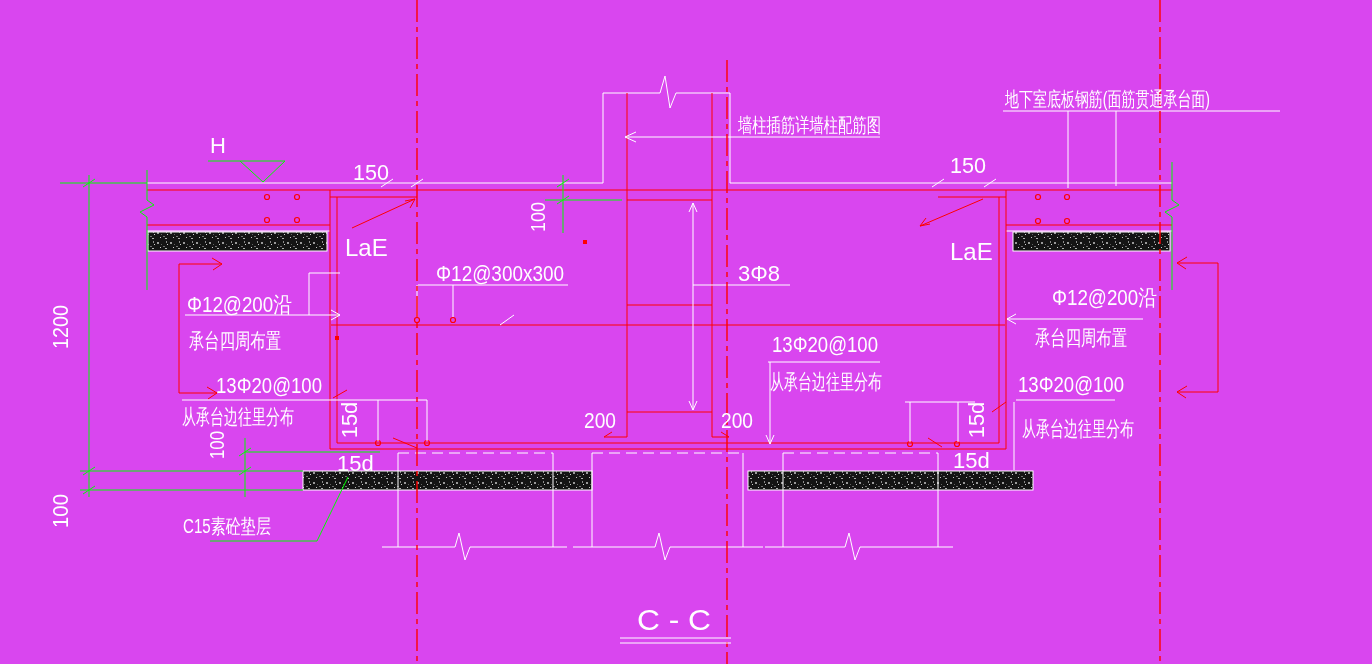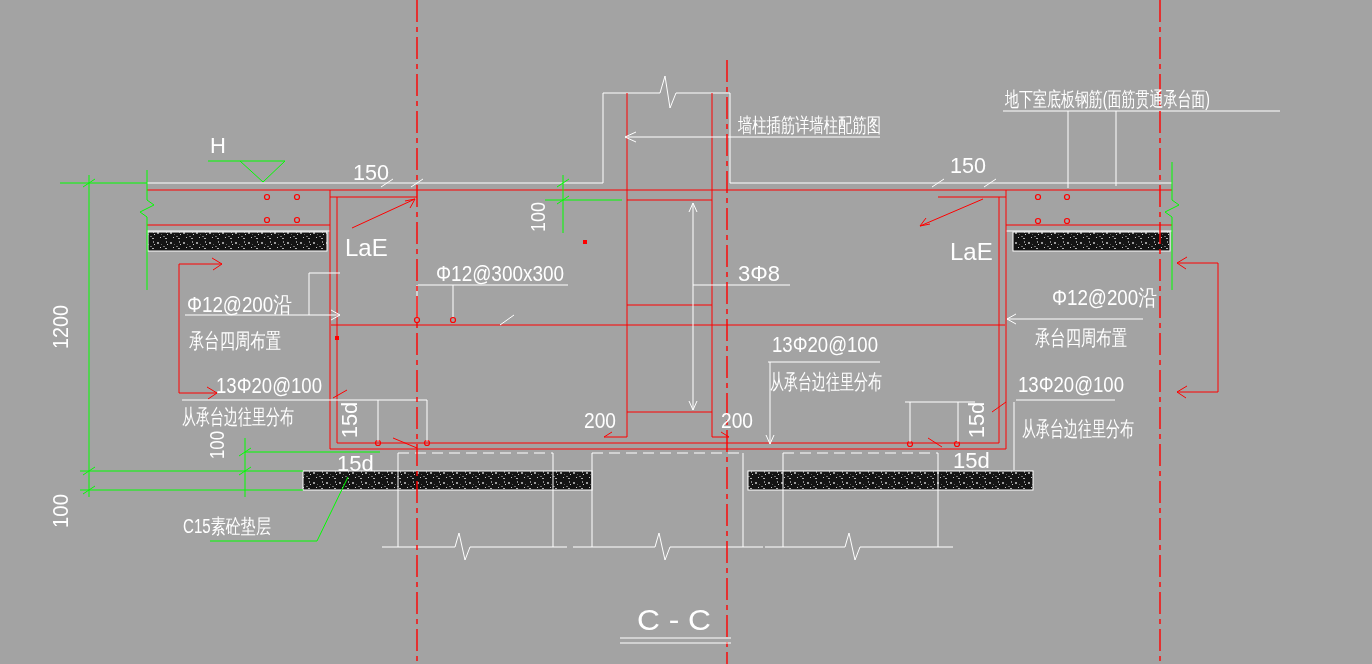--- a/index.html
+++ b/index.html
@@ -1,16 +1,16 @@
 <!DOCTYPE html>
 <html><head>
 <meta charset="utf-8">
 <style>
   html,body{margin:0;padding:0;background:#000;}
-  .stage{width:1372px;height:664px;background:#a3a3a3;position:relative;overflow:hidden;}
+  .stage{width:1372px;height:664px;background:#d946ef;position:relative;overflow:hidden;}
   svg{display:block;}
   text{font-family:"Liberation Sans","DejaVu Sans",sans-serif;fill:#fff;}
   .w{stroke:#fff;stroke-width:1;fill:none;}
   .r{stroke:#ff0000;stroke-width:1;fill:none;}
   .g{stroke:#00ff00;stroke-width:1;fill:none;}
   .cl{stroke:#ff0000;stroke-width:1.4;fill:none;stroke-dasharray:22 5 5 5;}
   .dash{stroke:#fff;stroke-width:1;fill:none;stroke-dasharray:11 6;}
   .rdot{fill:none;stroke:#ff0000;stroke-width:1.2;}
   .rsq{fill:#ff0000;stroke:none;}
 </style>

